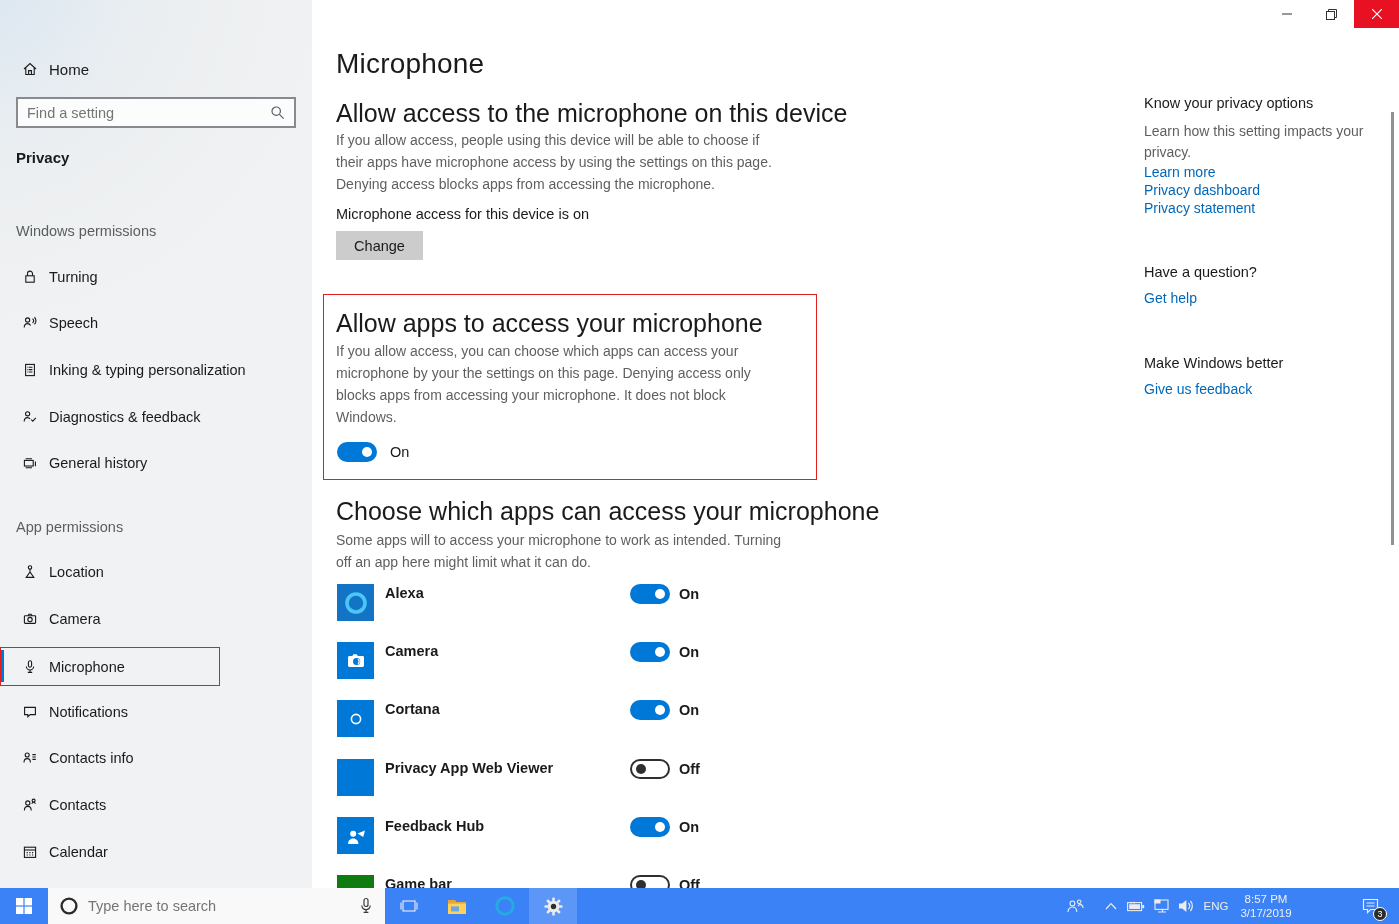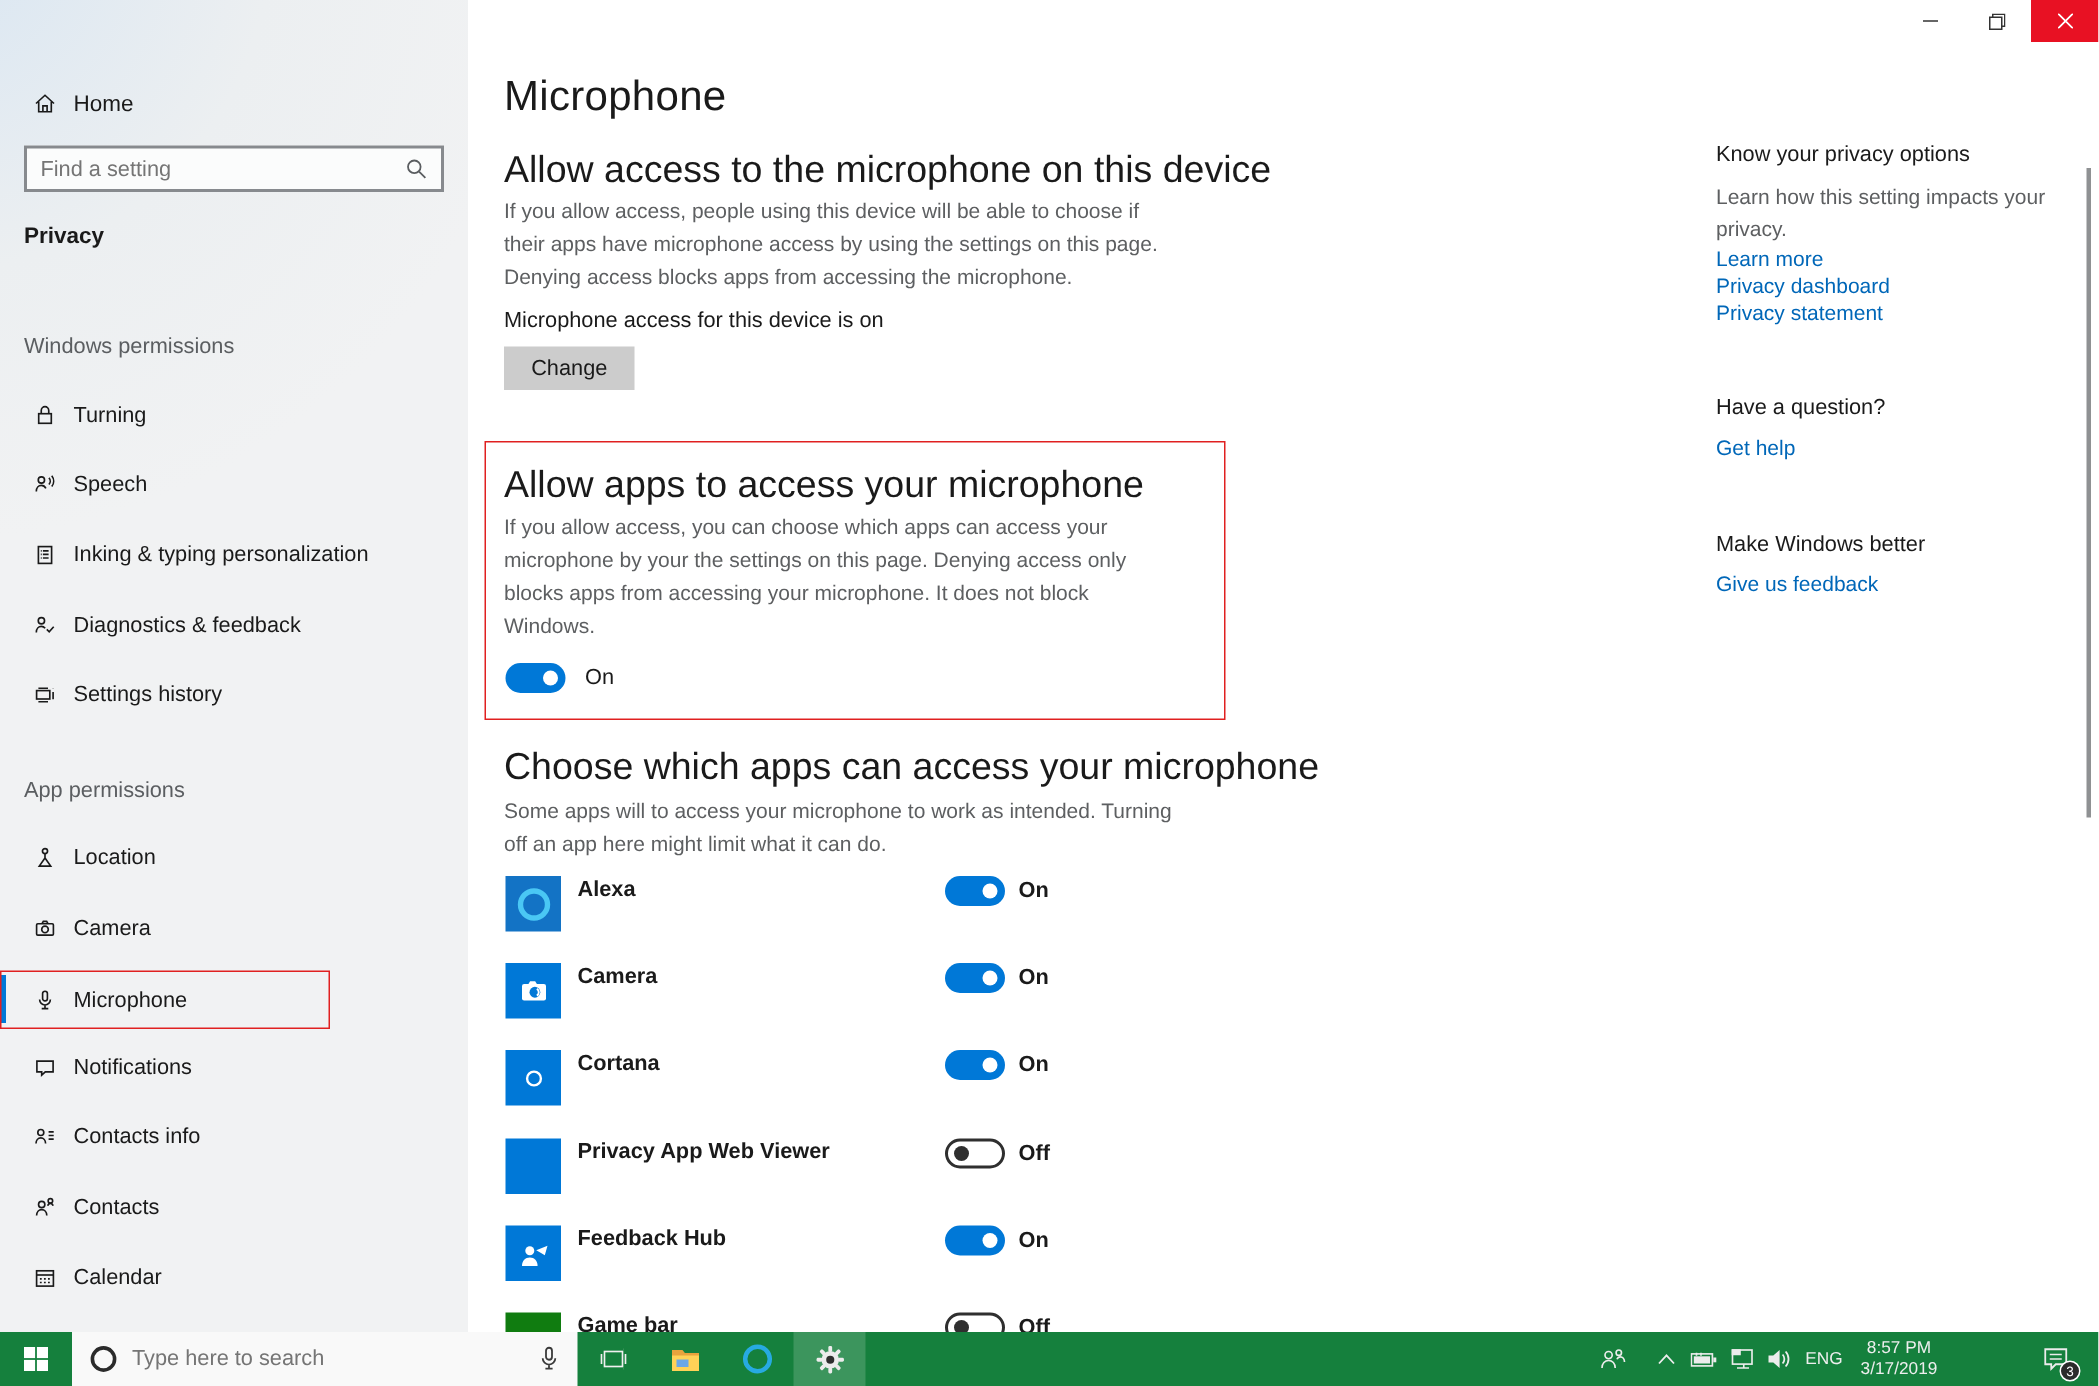--- a/index.html
+++ b/index.html
@@ -64,21 +64,21 @@
   .app-state{position:absolute;left:342px;top:2px;font-size:14.5px;}
 
   
   .rp-h{left:1144px;font-size:14.5px;color:#1a1a1a;}
   .rp-body{left:1144px;width:228px;font-size:14px;line-height:21px;color:var(--body-gray);}
   .rp-link{left:1144px;font-size:14px;color:var(--link);cursor:pointer;}
 
   .v-scroll{left:1391px;top:112px;width:3px;height:433px;background:#8f9193;cursor:pointer;}
 
   
-  .taskbar{left:0;bottom:0;width:1399px;height:36px;background:#15803d;z-index:50;}
+  .taskbar{left:0;bottom:0;width:1399px;height:36px;background:#3b82f6;z-index:50;}
   .tb-start{left:0;top:0;width:48px;height:36px;display:flex;align-items:center;justify-content:center;cursor:pointer;}
   .tb-search{left:48px;top:0;width:337px;height:36px;background:#f9f9f9;display:flex;align-items:center;cursor:text;}
   .tb-search .cortana-ring{margin-left:11px;flex:none;}
   .tb-search input{flex:1;border:none;outline:none;background:transparent;font-family:inherit;font-size:14.5px;color:#555;margin-left:9px;}
   .tb-search .tb-mic{margin-right:11px;flex:none;}
   .tb-btn{top:0;width:48px;height:36px;display:flex;align-items:center;justify-content:center;cursor:pointer;}
   .tb-btn.active{background:rgba(255,255,255,.17);}
   .tray-ico{top:0;height:36px;display:flex;align-items:center;justify-content:center;cursor:pointer;}
   .tb-lang{left:1199px;top:0;width:34px;height:36px;color:#eee;font-size:11.5px;display:flex;align-items:center;justify-content:center;cursor:pointer;}
   .tb-clock{left:1233px;top:4px;width:66px;height:30px;color:#eee;font-size:11.5px;line-height:14px;text-align:center;cursor:pointer;}
@@ -159,21 +159,21 @@
       <path d="M2.2 12.6c0-2.4 1.5-4 3.4-4 1 0 1.9.5 2.5 1.3"></path>
       <path d="M9.2 10.6l1.6 1.6 3-3.4"></path>
     </svg>
   <span class="lbl">Diagnostics &amp; feedback</span>
 </div>
 <div class="abs nav-item" style="top:445px">
   <svg width="16" height="16" viewBox="0 0 16 16" fill="none" stroke="#1a1a1a" stroke-width="1.1">
       <rect x="2.4" y="5.4" width="8.8" height="5.6"></rect>
       <path d="M3.6 3.8h6.4M3.6 12.8h6.4M13.4 6.4v4.8M13.4 4.2v.1"></path>
     </svg>
-  <span class="lbl">Settings history</span>
+  <span class="lbl">General history</span>
 </div>
 
 <div class="abs group-label" style="top:519px">App permissions</div>
 
 <div class="abs nav-item" style="top:554px">
   <svg width="16" height="16" viewBox="0 0 16 16" fill="none" stroke="#1a1a1a" stroke-width="1.1">
       <circle cx="8" cy="3.4" r="1.7"></circle>
       <path d="M8 5.1V8M4.2 13.4h7.6L8 8z"></path>
     </svg>
   <span class="lbl">Location</span>

